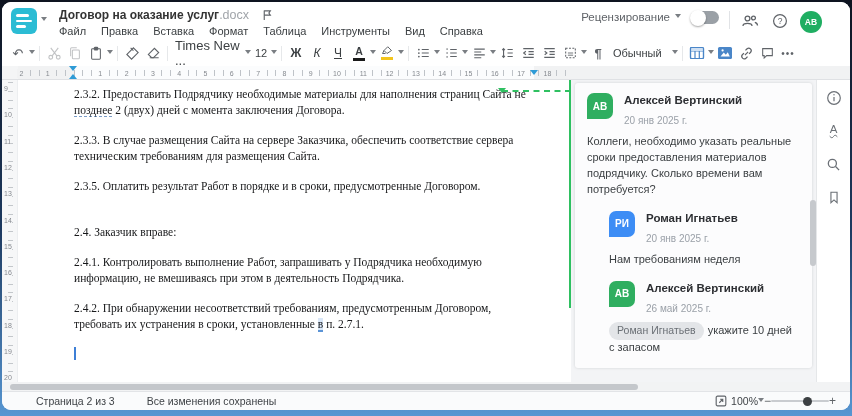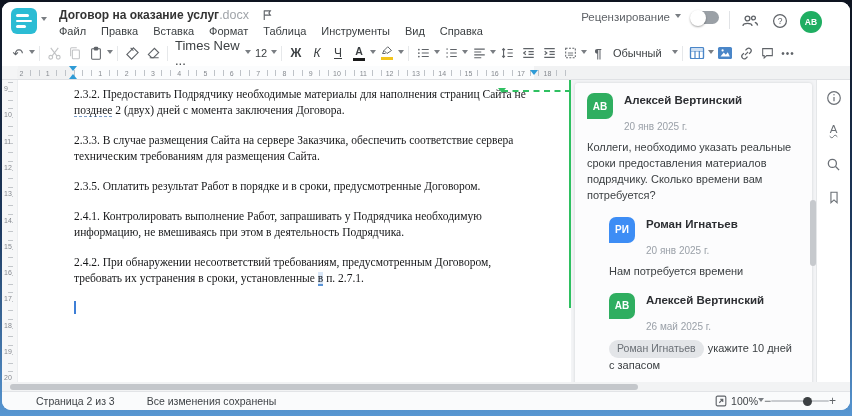--- a/index.html
+++ b/index.html
@@ -95,21 +95,21 @@
   .anchor-v { position:absolute; left:567px; top:0; width:2px; height:228px; background:#2fc061; }
 
   
   .panel { width:245px; background:#f3f4f6; padding:3px 4px 0 4px; }
   .card { background:#fcfcfd; border-radius:3px; box-shadow:0 0 3px rgba(60,64,67,.18); padding:10px 12px 12px; }
   .c-head { display:flex; gap:11px; align-items:flex-start; }
   .avatarb { width:26px; height:26px; border-radius:7px 7px 7px 0; color:#fff; flex:0 0 auto;
              font-size:10px; font-weight:bold; display:flex; align-items:center; justify-content:center; }
   .av-green { background:#2fae60; } .av-blue { background:#3d8df5; }
   .c-name { font-size:11.5px; font-weight:bold; color:#2d2f33; padding-top:1px; }
-  .c-date { font-size:10px; color:#9aa0a8; margin-top:15px; }
+  .c-date { font-size:10px; color:#9aa0a8; margin-top:9px; }
   .c-text { font-size:11px; color:#3c4043; margin-top:8px; line-height:1.45; }
   .reply { margin-left:22px; margin-top:13px; }
   .mention-pill { display:inline-block; background:#e3e5e8; color:#6b7076; border-radius:9px;
                   padding:1px 8px 2px; font-size:10.5px; margin-right:4px; }
 
   
   .sidebar { width:34px; background:#fff; border-left:1px solid #e5e7e9; display:flex; flex-direction:column;
              align-items:center; padding-top:8px; gap:13px; }
   .sbtn { width:20px; height:20px; display:flex; align-items:center; justify-content:center; }
   .spell-glyph { font-size:11.5px; color:#6b7076; text-decoration:underline wavy 1px #6b7076; line-height:1; padding-bottom:3px; }
@@ -375,20 +375,21 @@
         <span class="vnum" style="top: 214.4px;">17</span>
         <span class="vnum" style="top: 240.7px;">18</span>
         <span class="vnum" style="top: 267px;">19</span>
         <span class="vnum" style="top: 293.3px;">20</span>
       </div>
 
     <div class="docarea">
       <p><span>2.3.2. Предоставить Подрядчику необходимые материалы для наполнения страниц Сайта не </span><span class="dashed-word">позднее</span><span> 2 (двух) дней с момента заключения Договора.</span></p>
       <p>2.3.3. В случае размещения Сайта на сервере Заказчика, обеспечить соответствие сервера техническим требованиям для размещения Сайта.</p>
       <p>2.3.5. Оплатить результат Работ в порядке и в сроки, предусмотренные Договором.</p>
+      <p class="p24-extra">2.4. Заказчик вправе:</p>
       <p>2.4.1. Контролировать выполнение Работ, запрашивать у Подрядчика необходимую информацию, не вмешиваясь при этом в деятельность Подрядчика.</p>
       <p><span>2.4.2. При обнаружении несоответствий требованиям, предусмотренным Договором, требовать их устранения в сроки, установленные </span><span class="collab-mark">в</span><span> п. 2.7.1.</span></p>
       <div class="caret-line">
           <span class="caret-bar"></span>
         </div>
     </div>
 
     <div class="anchor-tri"></div>
     <div class="anchor-h"></div>
     <div class="anchor-v"></div>
@@ -408,21 +409,21 @@
         </div>
 
         <div class="reply">
           <div class="c-head">
             <span class="avatarb av-blue">РИ</span>
             <span>
               <div class="c-name">Роман Игнатьев</div>
               <div class="c-date">20 янв 2025 г.</div>
             </span>
           </div>
-          <div class="c-text">Нам потребуется времени</div>
+          <div class="c-text">Нам требованиям неделя</div>
         </div>
 
         <div class="reply">
           <div class="c-head">
             <span class="avatarb av-green">АВ</span>
             <span>
               <div class="c-name">Алексей Вертинский</div>
               <div class="c-date">26 май 2025 г.</div>
             </span>
           </div>

